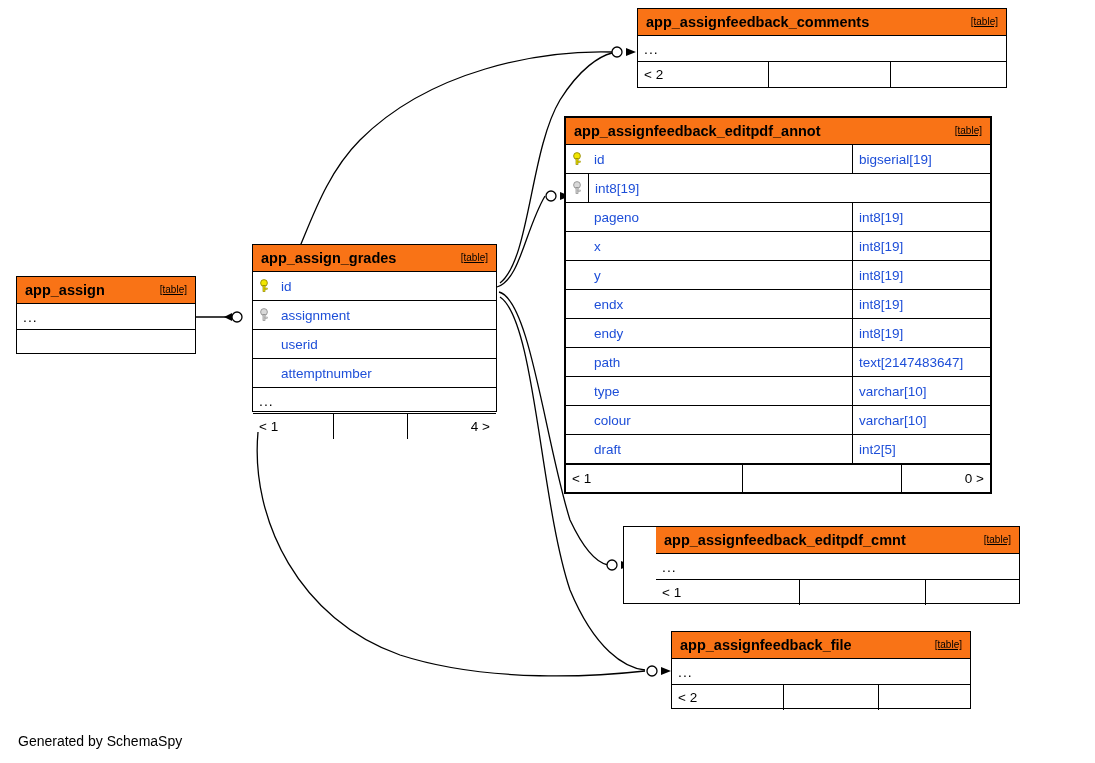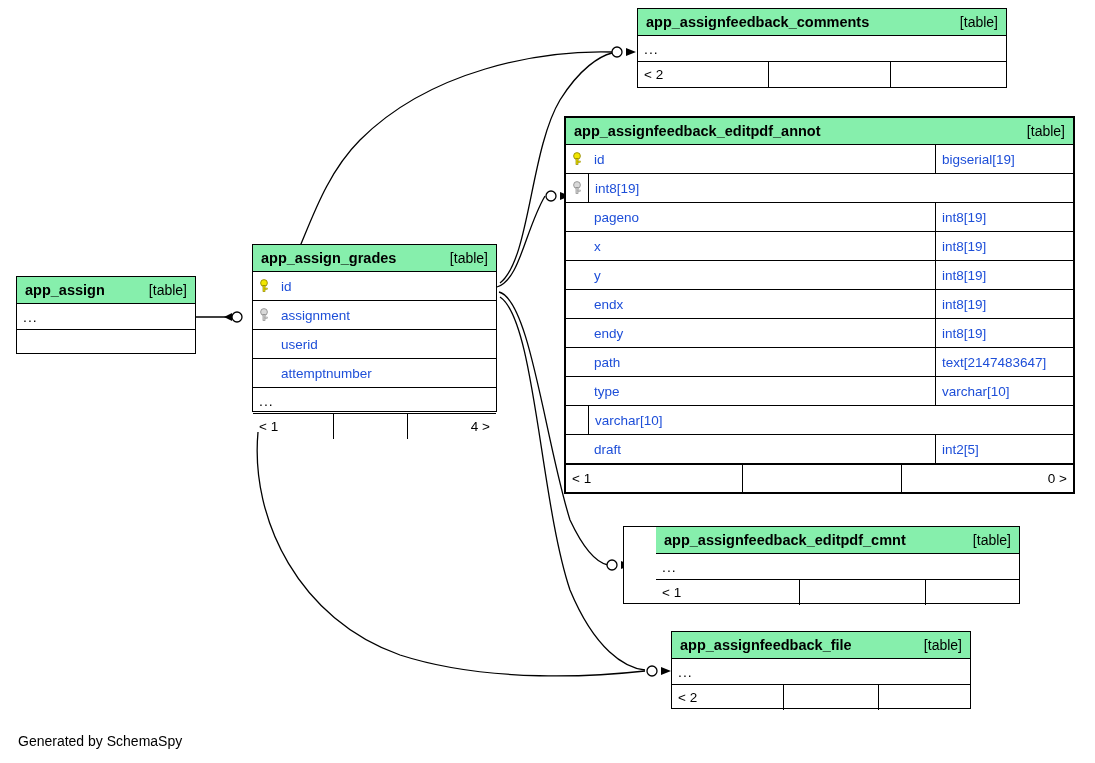--- a/index.html
+++ b/index.html
@@ -33,36 +33,37 @@
     background: #ffffff;
     box-sizing: border-box;
   }
   .table-box.thick {
     border-width: 2px;
   }
   .tbl-header {
     display: flex;
     align-items: center;
     justify-content: space-between;
-    background: #86efac;
+    background: #f97316;
     border-bottom: 1px solid #000000;
     padding: 4px 8px 5px 8px;
     box-sizing: border-box;
     height: 27px;
   }
   .tbl-name {
     font-weight: bold;
     font-size: 14.5px;
     color: #000000;
     white-space: nowrap;
   }
   .tbl-kind {
-    font-size: 14px;
-    color: #000000;
-    white-space: nowrap;
+    font-size: 10px;
+    color: #000000;
+    white-space: nowrap;
+    text-decoration: underline;
   }
   .row {
     display: flex;
     align-items: center;
     height: 29px;
     border-bottom: 1px solid #000000;
     box-sizing: border-box;
     font-size: 13.5px;
     color: #1d4ed8;
   }
@@ -226,21 +227,21 @@
       <span class="tbl-kind">[table]</span>
     </div>
     <div class="ellipsis-row">...</div>
     <div class="footer-row">
       <div class="footer-cell left" style="width:130px;">&lt; 2</div>
       <div class="footer-cell left bordered-l" style="width:122px;"></div>
       <div class="footer-cell right bordered-l" style="flex:1 1 auto;"></div>
     </div>
   </div>
 
-  <div class="table-box thick" style="left:564px; top:116px; width:511px; height:378px;">
+  <div class="table-box thick" style="left:564px; top:116px; width:428px; height:378px;">
     <div class="tbl-header">
       <span class="tbl-name">app_assignfeedback_editpdf_annot</span>
       <span class="tbl-kind">[table]</span>
     </div>
 
     <div class="row">
       <span class="keycell">
         <svg class="key-svg" width="12" height="14" viewBox="0 0 12 14">
             <circle cx="6" cy="4" r="3.4" fill="#f2e600" stroke="#8a8000" stroke-width="0.8"></circle>
             <rect x="5" y="6.6" width="2" height="6" fill="#f2e600" stroke="#8a8000" stroke-width="0.7"></rect>
@@ -290,20 +291,21 @@
       <span class="colname">path</span>
       <span class="coltype" style="width:138px;">text[2147483647]</span>
     </div>
     <div class="row">
       <span class="keycell"></span>
       <span class="colname">type</span>
       <span class="coltype" style="width:138px;">varchar[10]</span>
     </div>
     <div class="row">
       <span class="keycell"></span>
+      <span class="colname">colour</span>
       <span class="coltype" style="width:138px;">varchar[10]</span>
     </div>
     <div class="row">
       <span class="keycell"></span>
       <span class="colname">draft</span>
       <span class="coltype" style="width:138px;">int2[5]</span>
     </div>
 
     <div class="footer-row" style="border-top:1px solid #000000; height:28px;">
       <div class="footer-cell left" style="width:176px;">&lt; 1</div>

